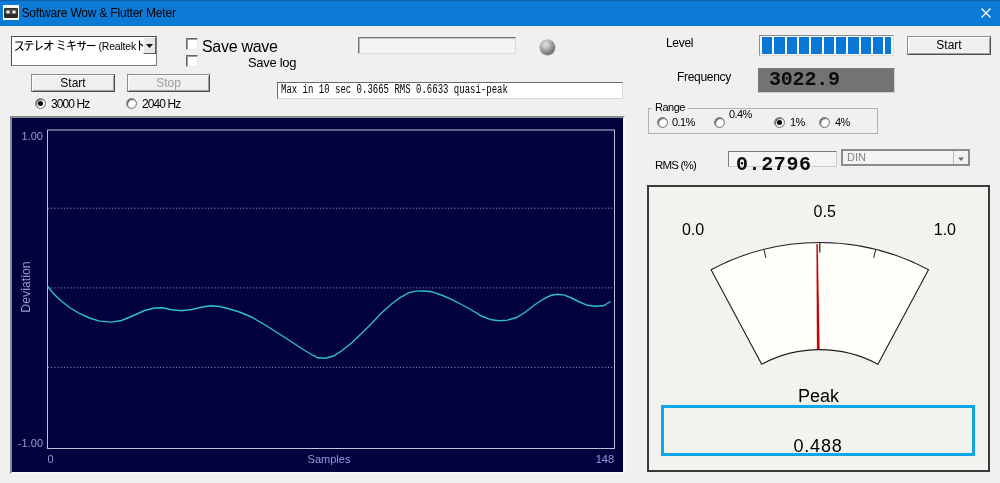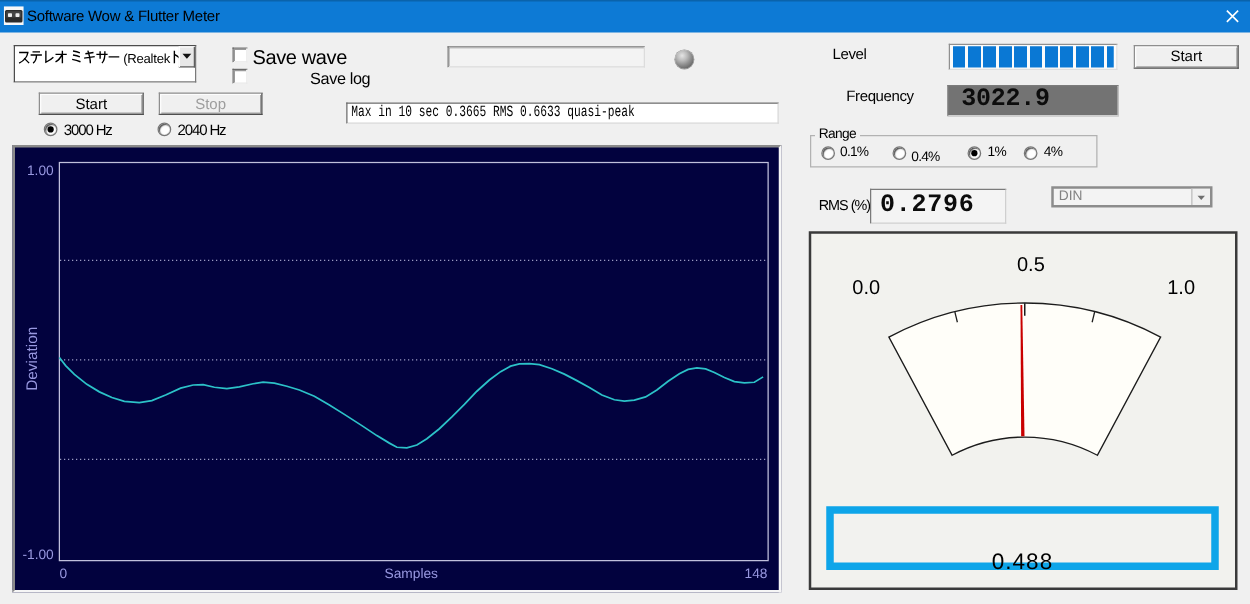--- a/index.html
+++ b/index.html
@@ -52,41 +52,41 @@
 #status span { position:absolute; left:3px; top:1px; font-size:12.5px; line-height:13px; white-space:nowrap; transform:scaleX(0.72); transform-origin:0 0; }
 
 #freq-lab { left:651px; top:70px; width:80px; text-align:right; }
 #freq-box { left:758px; top:68px; width:137px; height:25px; background:#737373; border:1px solid; border-color:#7b7b7b #cfcfcf #cfcfcf #7b7b7b; }
 #freq-val { position:absolute; left:10px; top:-1.5px; font-size:20px; font-weight:bold; letter-spacing:-0.2px; color:#0c0c0c; }
 
 #range-box { left:648px; top:108px; width:230px; height:26px; border:1px solid #b2b2b2; }
 #range-lab { left:652px; top:101px; background:#f0f0f0; padding:0 3px; }
 .rr { top:117px; }
 #rr1 { left:657px; } #rr1-lab { left:672px; top:116px; }
-#rr2 { left:714px; } #rr2-lab { left:729px; top:120px; }
+#rr2 { left:714px; } #rr2-lab { left:729px; top:108px; }
 #rr3 { left:774px; } #rr3-lab { left:790px; top:116px; }
 #rr4 { left:819px; } #rr4-lab { left:835px; top:116px; }
 .rlab { font-size:11px; letter-spacing:-0.6px; }
 #range-lab { font-size:11px; letter-spacing:-0.5px; }
 
 #rms-lab { left:640px; top:159px; width:56px; text-align:right; font-size:11.5px; letter-spacing:-0.8px; }
-#rms-box { left:696px; top:151px; width:109px; height:28px; background:#f4f4f4; border:1px solid; border-color:#7b7b7b #cfcfcf #cfcfcf #7b7b7b; }
+#rms-box { left:728px; top:151px; width:109px; height:16px; background:#f4f4f4; border:1px solid; border-color:#7b7b7b #cfcfcf #cfcfcf #7b7b7b; }
 #rms-val { position:absolute; left:7px; top:0.5px; font-size:20px; font-weight:bold; letter-spacing:0.6px; color:#0c0c0c; }
 
 #din { left:841px; top:149px; width:129px; height:17px; background:#f3f3f3; border:2px solid #8c8c8c; }
 #din .txt { position:absolute; left:4px; top:0px; color:#838383; font-size:11px; line-height:13.5px; }
 #din .dbtn { position:absolute; right:0px; top:0px; width:15px; height:13px; background:#f0f0f0; border-left:1px solid #bbb; }
 
 
 #chart { left:10px; top:116px; width:615px; height:358px; background:#02023e; border:2px solid; border-color:#8a8a8a #f6f6f6 #f6f6f6 #8a8a8a; }
 
 
 #meter { left:647px; top:185px; width:343px; height:287px; background:#f2f2ee; border:2px solid #3a3a3a; }
 #peak-lab { position:absolute; left:0; top:199px; width:100%; text-align:center; font-size:18px; }
-#peak-box { position:absolute; left:12px; top:218px; width:314px; height:51px; background:#f2f2ef; border:6px solid #0ea5e9; }
+#peak-box { position:absolute; left:12px; top:218px; width:314px; height:51px; background:#f2f2ef; border:3px solid #0ea5e9; }
 #peak-val { position:absolute; left:0; top:27.5px; width:100%; text-align:center; font-size:18px; letter-spacing:0.8px; }
 </style>
 </head>
 <body>
 
 <div id="titlebar" class="abs">
   <svg id="app-icon" class="abs" width="16" height="15" viewBox="0 0 16 15">
     <rect x="0" y="0" width="16" height="15" fill="#f8f8f8"></rect>
     <rect x="1" y="3" width="14" height="10" rx="1.2" fill="#2b2b2b"></rect>
     <rect x="2" y="4" width="12" height="5" rx="0.5" fill="#454545"></rect>
@@ -213,16 +213,17 @@
 <svg width="339" height="283" viewBox="0 0 339 283" style="position:absolute;left:0;top:0">
   <path d="M 62.1 82.7 A 230.4 230.4 0 0 1 279.5 82.7 L 228.9 177.2 A 123.3 123.3 0 0 0 112.7 177.2 Z" fill="#fffef9" stroke="#1c1c1c" stroke-width="1.1"></path>
   <line x1="170.8" y1="55.5" x2="170.8" y2="65.5" stroke="#1c1c1c" stroke-width="1.2"></line>
   <line x1="114.9" y1="62.6" x2="116.9" y2="70.8" stroke="#1c1c1c" stroke-width="1"></line>
   <line x1="226.7" y1="62.6" x2="224.7" y2="70.8" stroke="#1c1c1c" stroke-width="1"></line>
   <polygon points="167.4,56.9 168.8,56.9 170.6,161.9 167.9,161.9" fill="#c90000"></polygon>
   <text x="44" y="48" font-size="16" text-anchor="middle" fill="#000" font-family="Liberation Sans,sans-serif">0.0</text>
   <text x="175.7" y="30" font-size="16" text-anchor="middle" fill="#000" font-family="Liberation Sans,sans-serif">0.5</text>
   <text x="295.9" y="48" font-size="16" text-anchor="middle" fill="#000" font-family="Liberation Sans,sans-serif">1.0</text>
 </svg>
+  <div id="peak-lab">Peak</div>
   <div id="peak-box">
       <div id="peak-val">0.488</div>
     </div>
 </div>
 
 </body></html>

